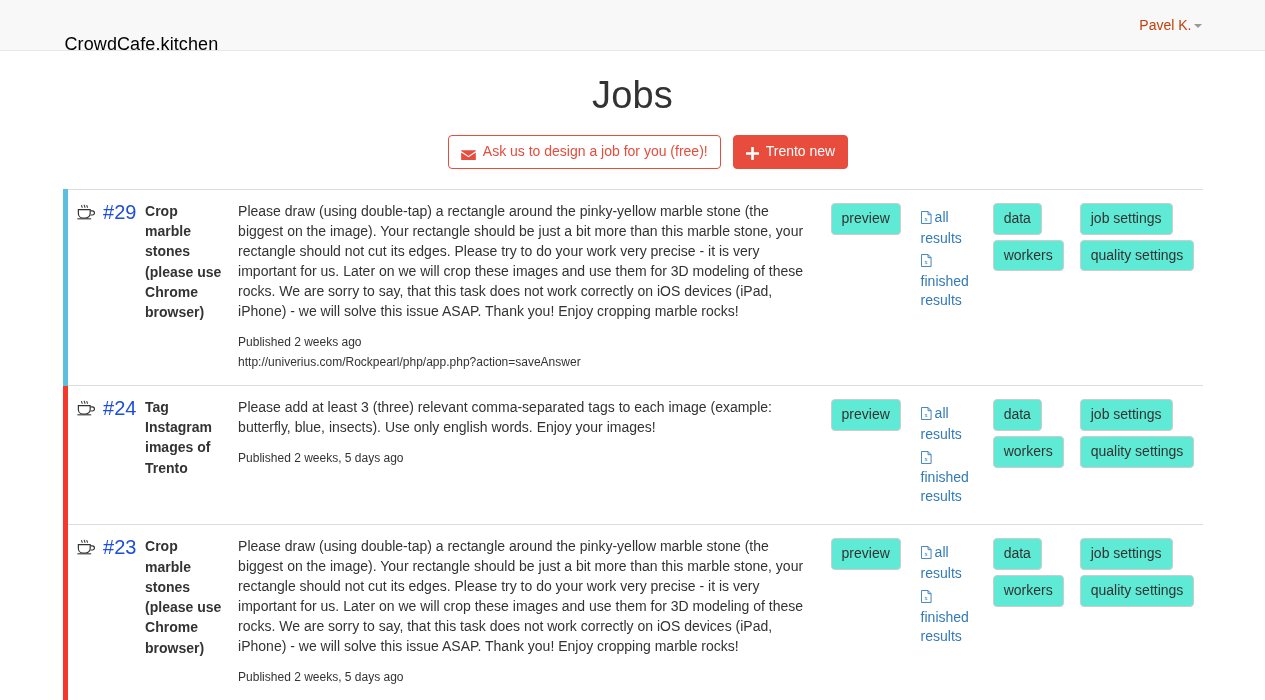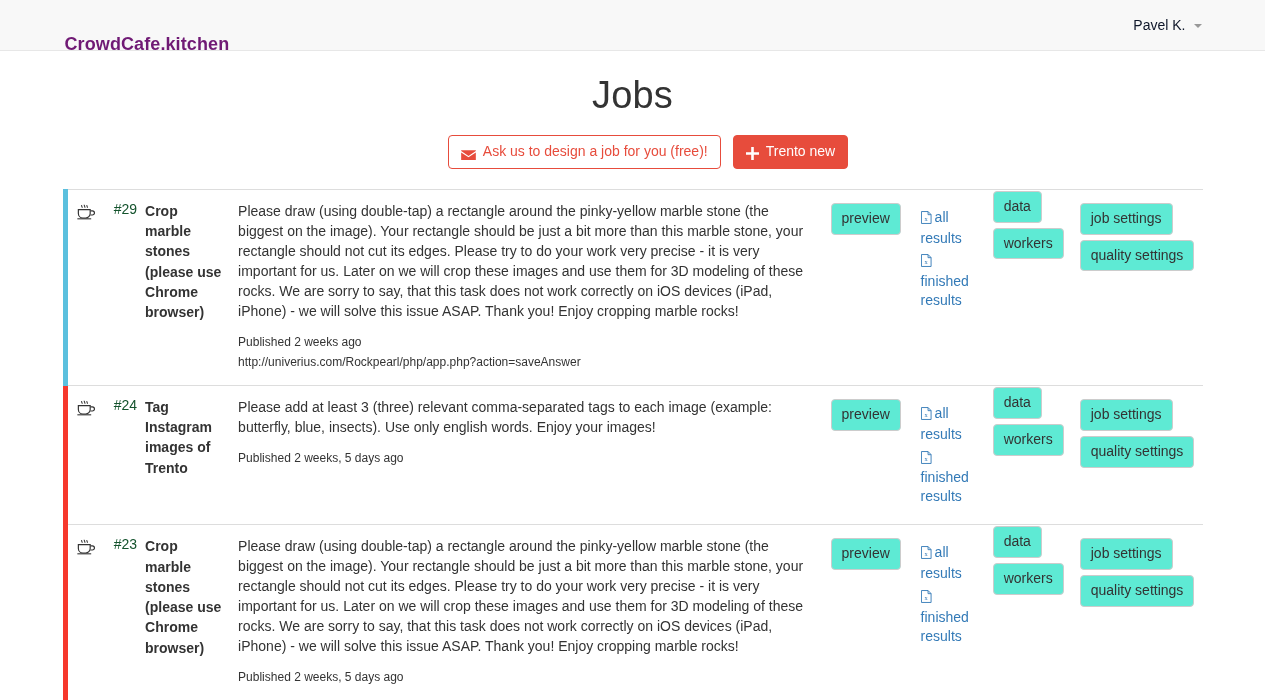--- a/index.html
+++ b/index.html
@@ -27,34 +27,34 @@
   .navbar-inner {
     width: 1170px;
     margin: 0 auto;
     display: flex;
     align-items: center;
     justify-content: space-between;
     height: 100%;
   }
   .brand {
     font-size: 18px;
-    color: #701a75;
-    font-weight: 700;
+    color: #000000;
+    font-weight: 400;
     letter-spacing: .1px;
     padding-left: 17px;
     line-height: 1;
     margin-top: 38px;
   }
   .navright {
     display: flex;
     align-items: center;
     font-size: 14px;
-    color: #0f172a;
+    color: #c2410c;
     padding-right: 16px;
-    gap: 6px;
+    gap: 0;
   }
   .caret {
     display: inline-block;
     width: 0; height: 0;
     border-left: 4px solid transparent;
     border-right: 4px solid transparent;
     border-top: 4px solid #999999;
     margin-left: 2px;
     position: relative;
     top: 1px;
@@ -125,26 +125,26 @@
     color: #333333;
   }
   td.c-status {
     width: 34px;
     padding-left: 8px;
     padding-right: 0;
     border-left-width: 5px;
     border-left-style: solid;
     text-align: left;
   }
-  td.c-id { width: 38px; color:#14532d; font-size: 14px; padding-left: 4px; padding-right: 0; text-align: right; }
+  td.c-id { width: 38px; color:#1d4ed8; font-size: 20px; padding-left: 4px; padding-right: 0; }
   td.c-name { width: 95px; font-weight: bold; line-height: 1.45; padding-left: 8px; padding-right: 8px;}
   td.c-desc { width: 590px; line-height: 1.43; padding-left: 6px; }
   td.c-preview { width: 90px; padding-top: 13px; }
   td.c-results { width: 72px; padding-top: 18px; }
-  td.c-data { width: 82px; padding-top: 1px; }
+  td.c-data { width: 82px; padding-top: 13px; }
   td.c-settings { width: 130px; padding-top: 13px; }
 
   .status-icon { display:block; width: 22px; height: 22px; color: #333; }
 
   .meta {
     display: block;
     font-size: 12px;
     color: #333333;
     margin-top: 12px;
     line-height: 1.5;

